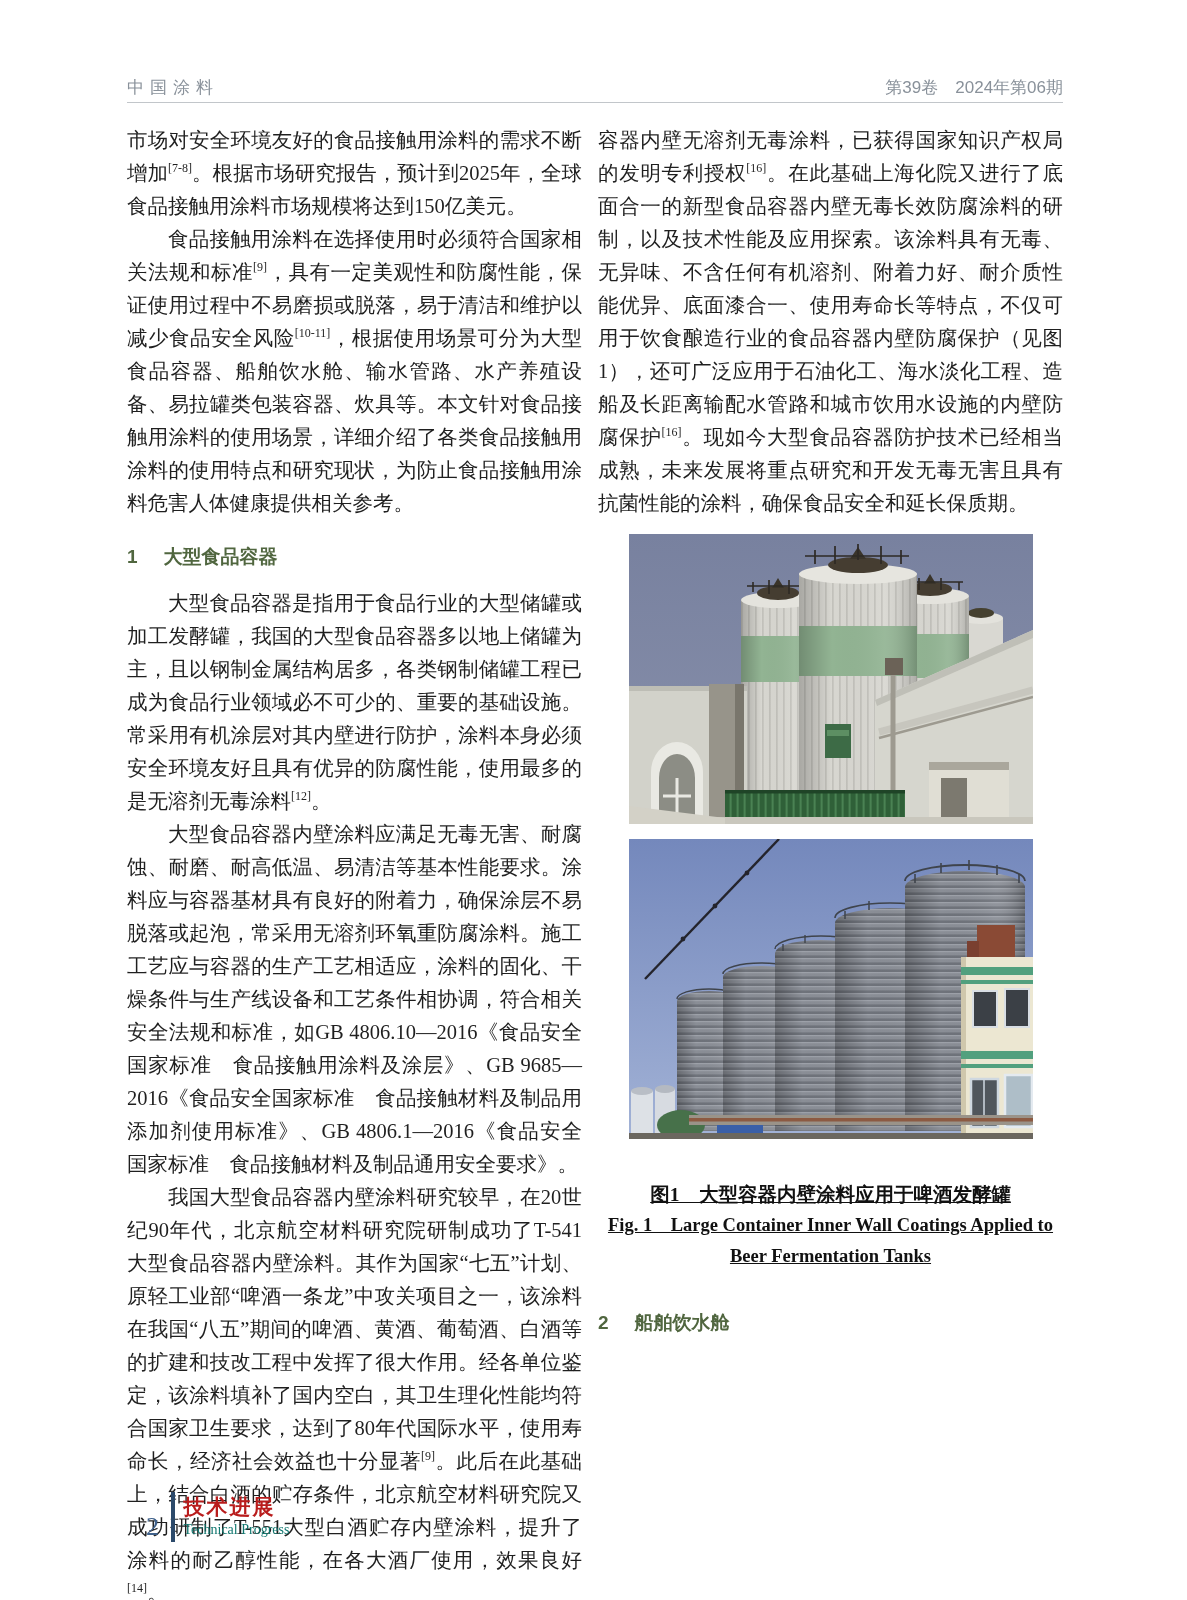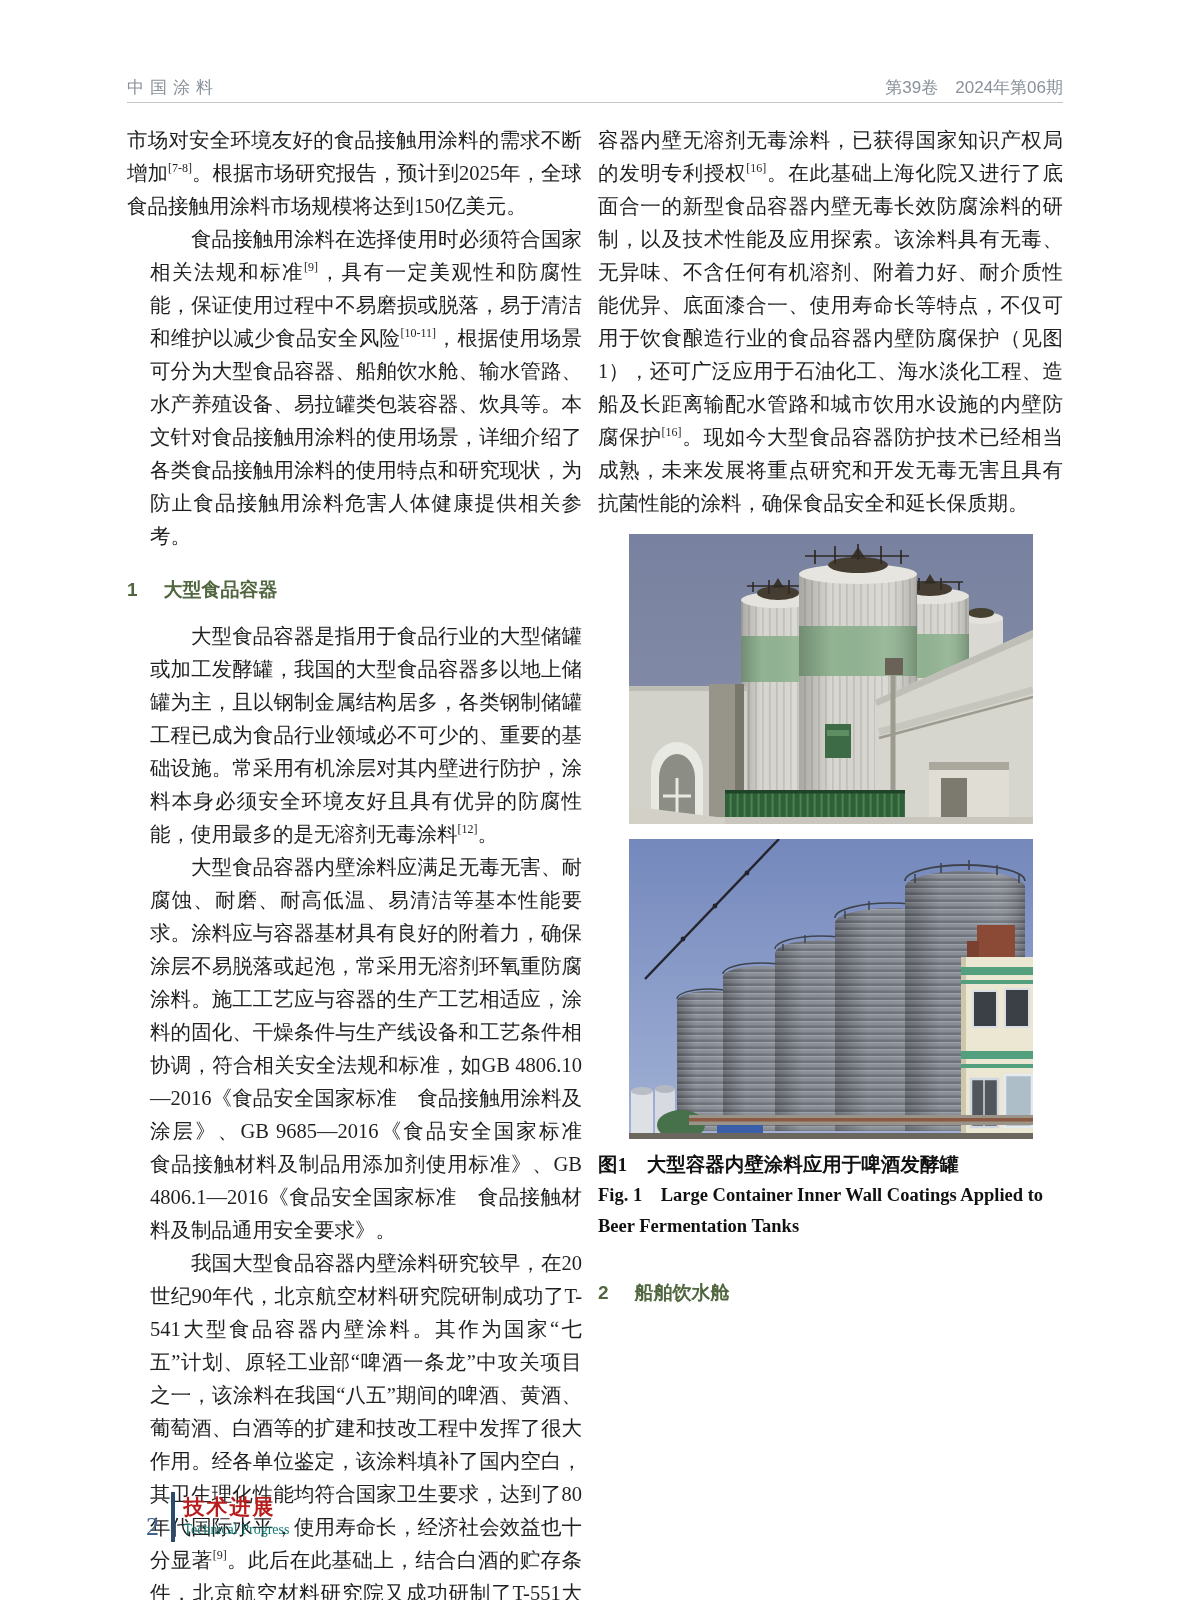--- a/index.html
+++ b/index.html
@@ -25,36 +25,36 @@
   }
   
   .cols{
     position:absolute;left:127px;top:124px;width:936px;
     display:flex;gap:16px;
   }
   .col{font-size:20.5px;line-height:33px;text-align:justify;}
   .col-left{width:455px;}
   .col-right{width:465px;}
   p{margin:0;}
-  p.indent{text-indent:2em;margin-left:23px;}
+  p.indent{text-indent:2em;}
   sup{font-size:12px;line-height:0;vertical-align:super;}
   
   .sec-head{
     font-family:"Liberation Sans","DejaVu Sans",sans-serif;
     font-weight:bold;font-size:19px;line-height:30px;
     color:#50663f;margin:22px 0 15px 0;text-align:left;
   }
   .sec-head .num{display:inline-block;margin-right:26px;}
   
   .figure{margin-top:14px;}
   .photo{display:block;width:404px;margin:0 auto;}
   .photo+.photo{margin-top:15px;}
   .photo svg{display:block;}
   .caption{
-    margin-top:10px;text-align:left;font-weight:bold;color:#111;
+    margin-top:40px;text-align:center;font-weight:bold;color:#111;text-decoration:underline;
   }
   .caption .cn{font-size:19.5px;line-height:31px;}
   .caption .en{font-size:18.5px;line-height:31px;}
   .sec-head.sec2{margin-top:36px;}
   
   .footer{
     position:absolute;left:146px;top:1492px;
     display:flex;align-items:stretch;
   }
   .footer .pnum{

